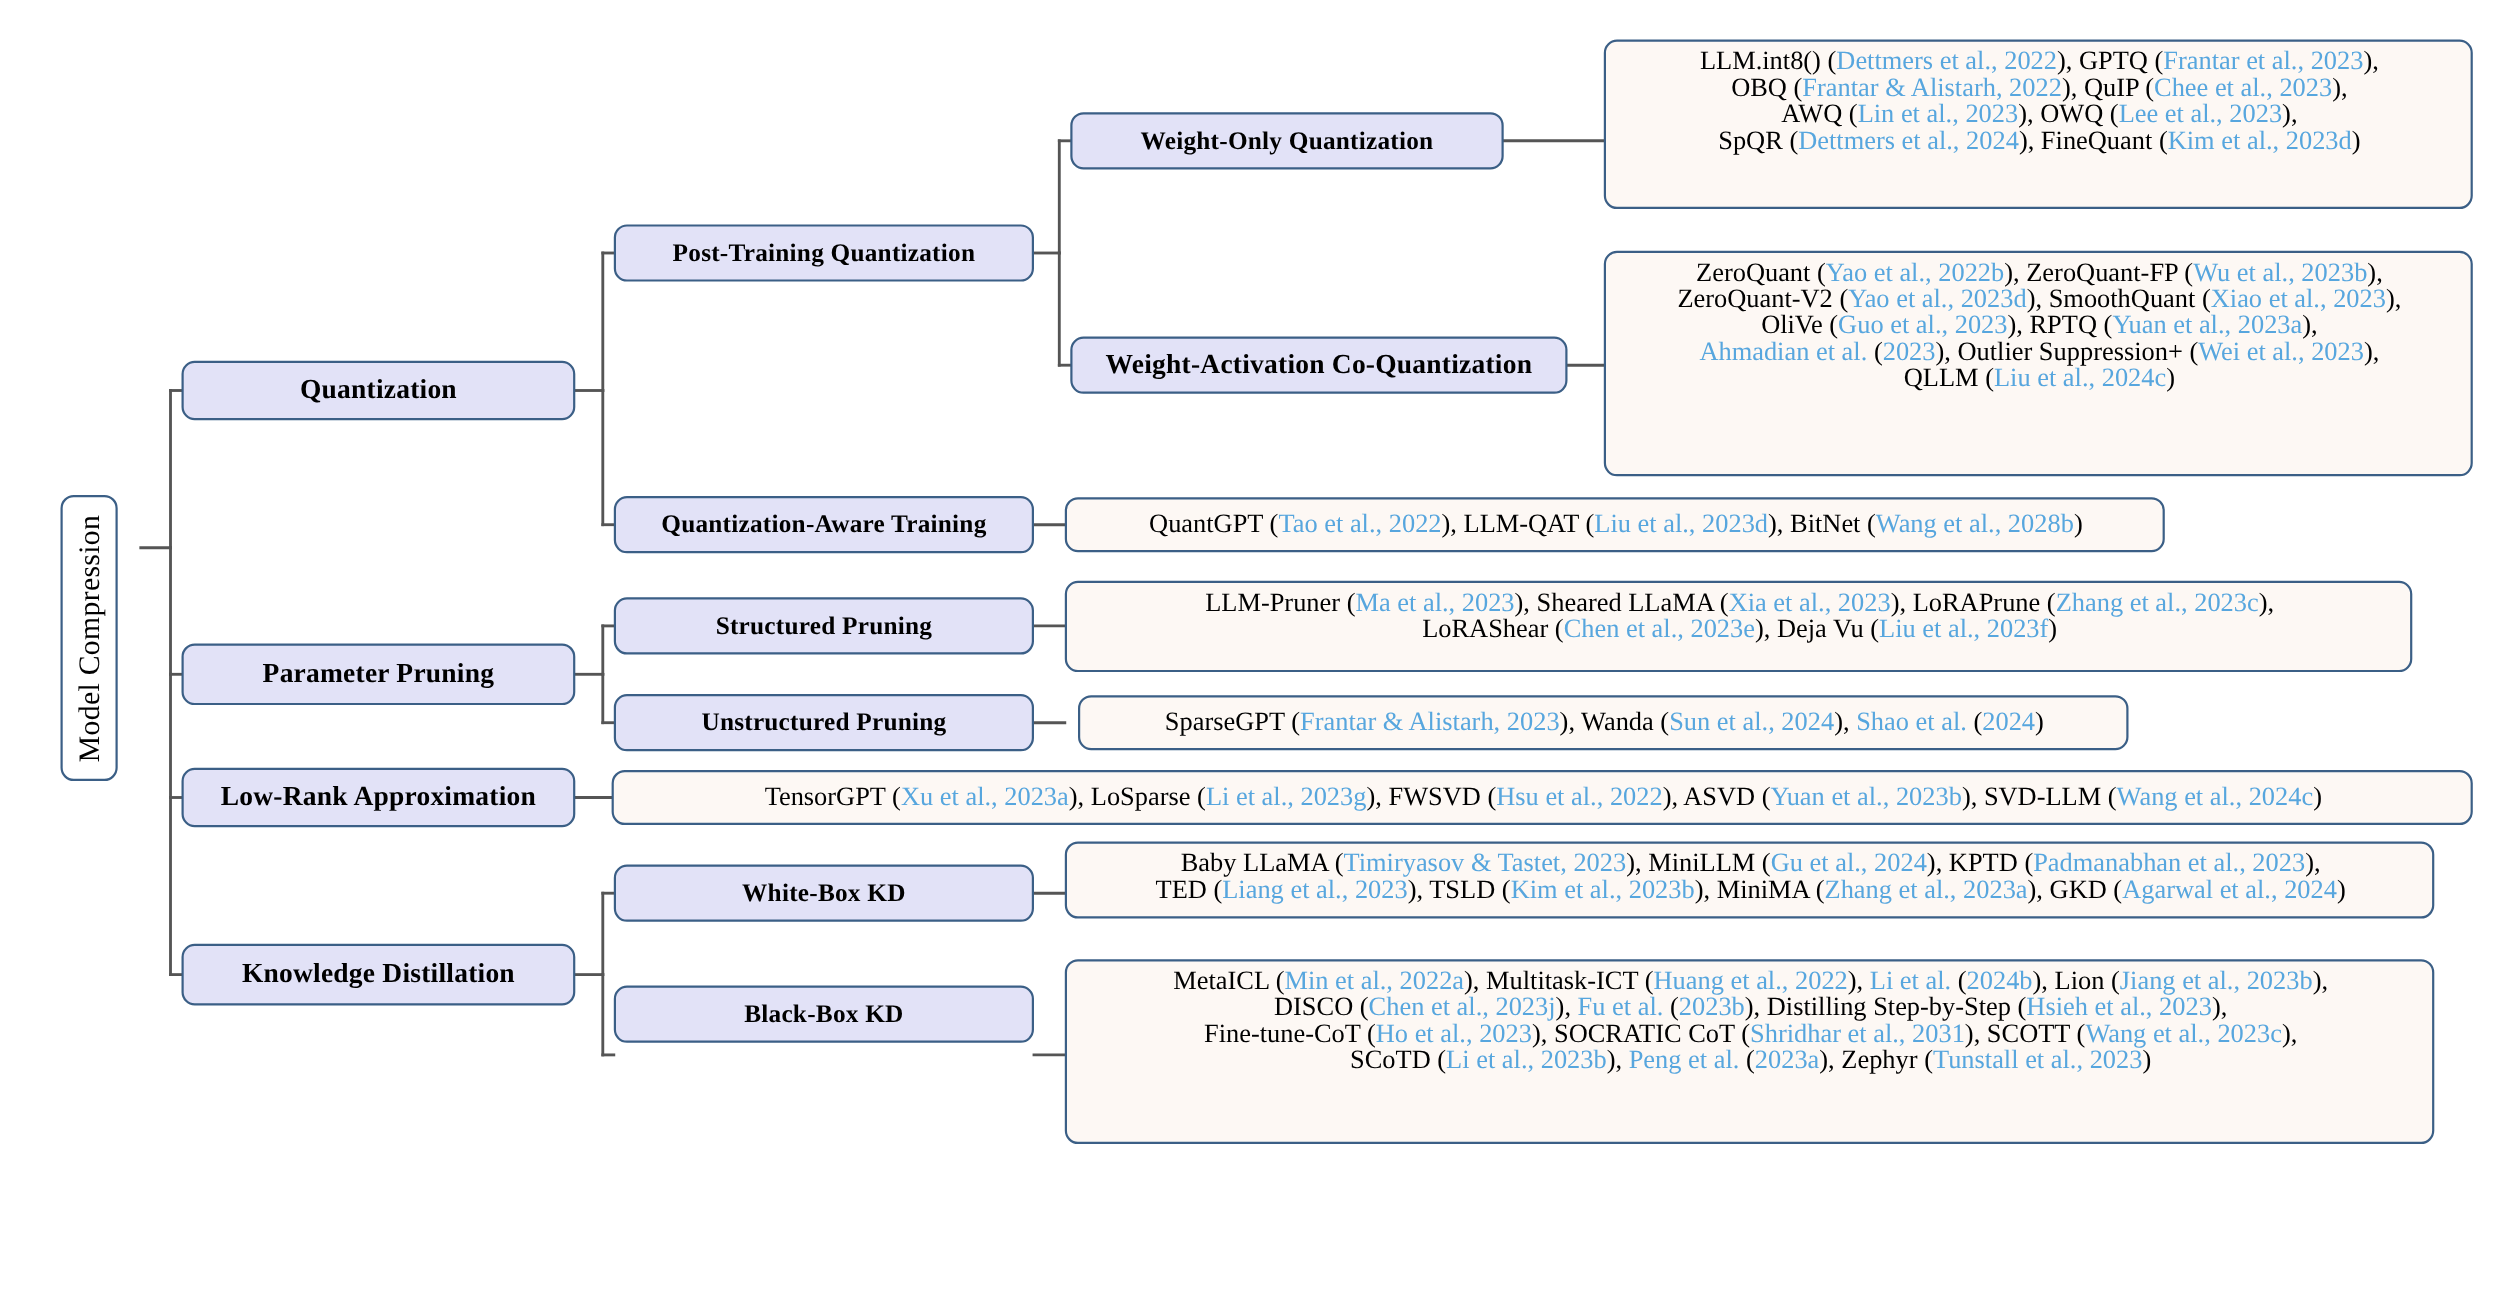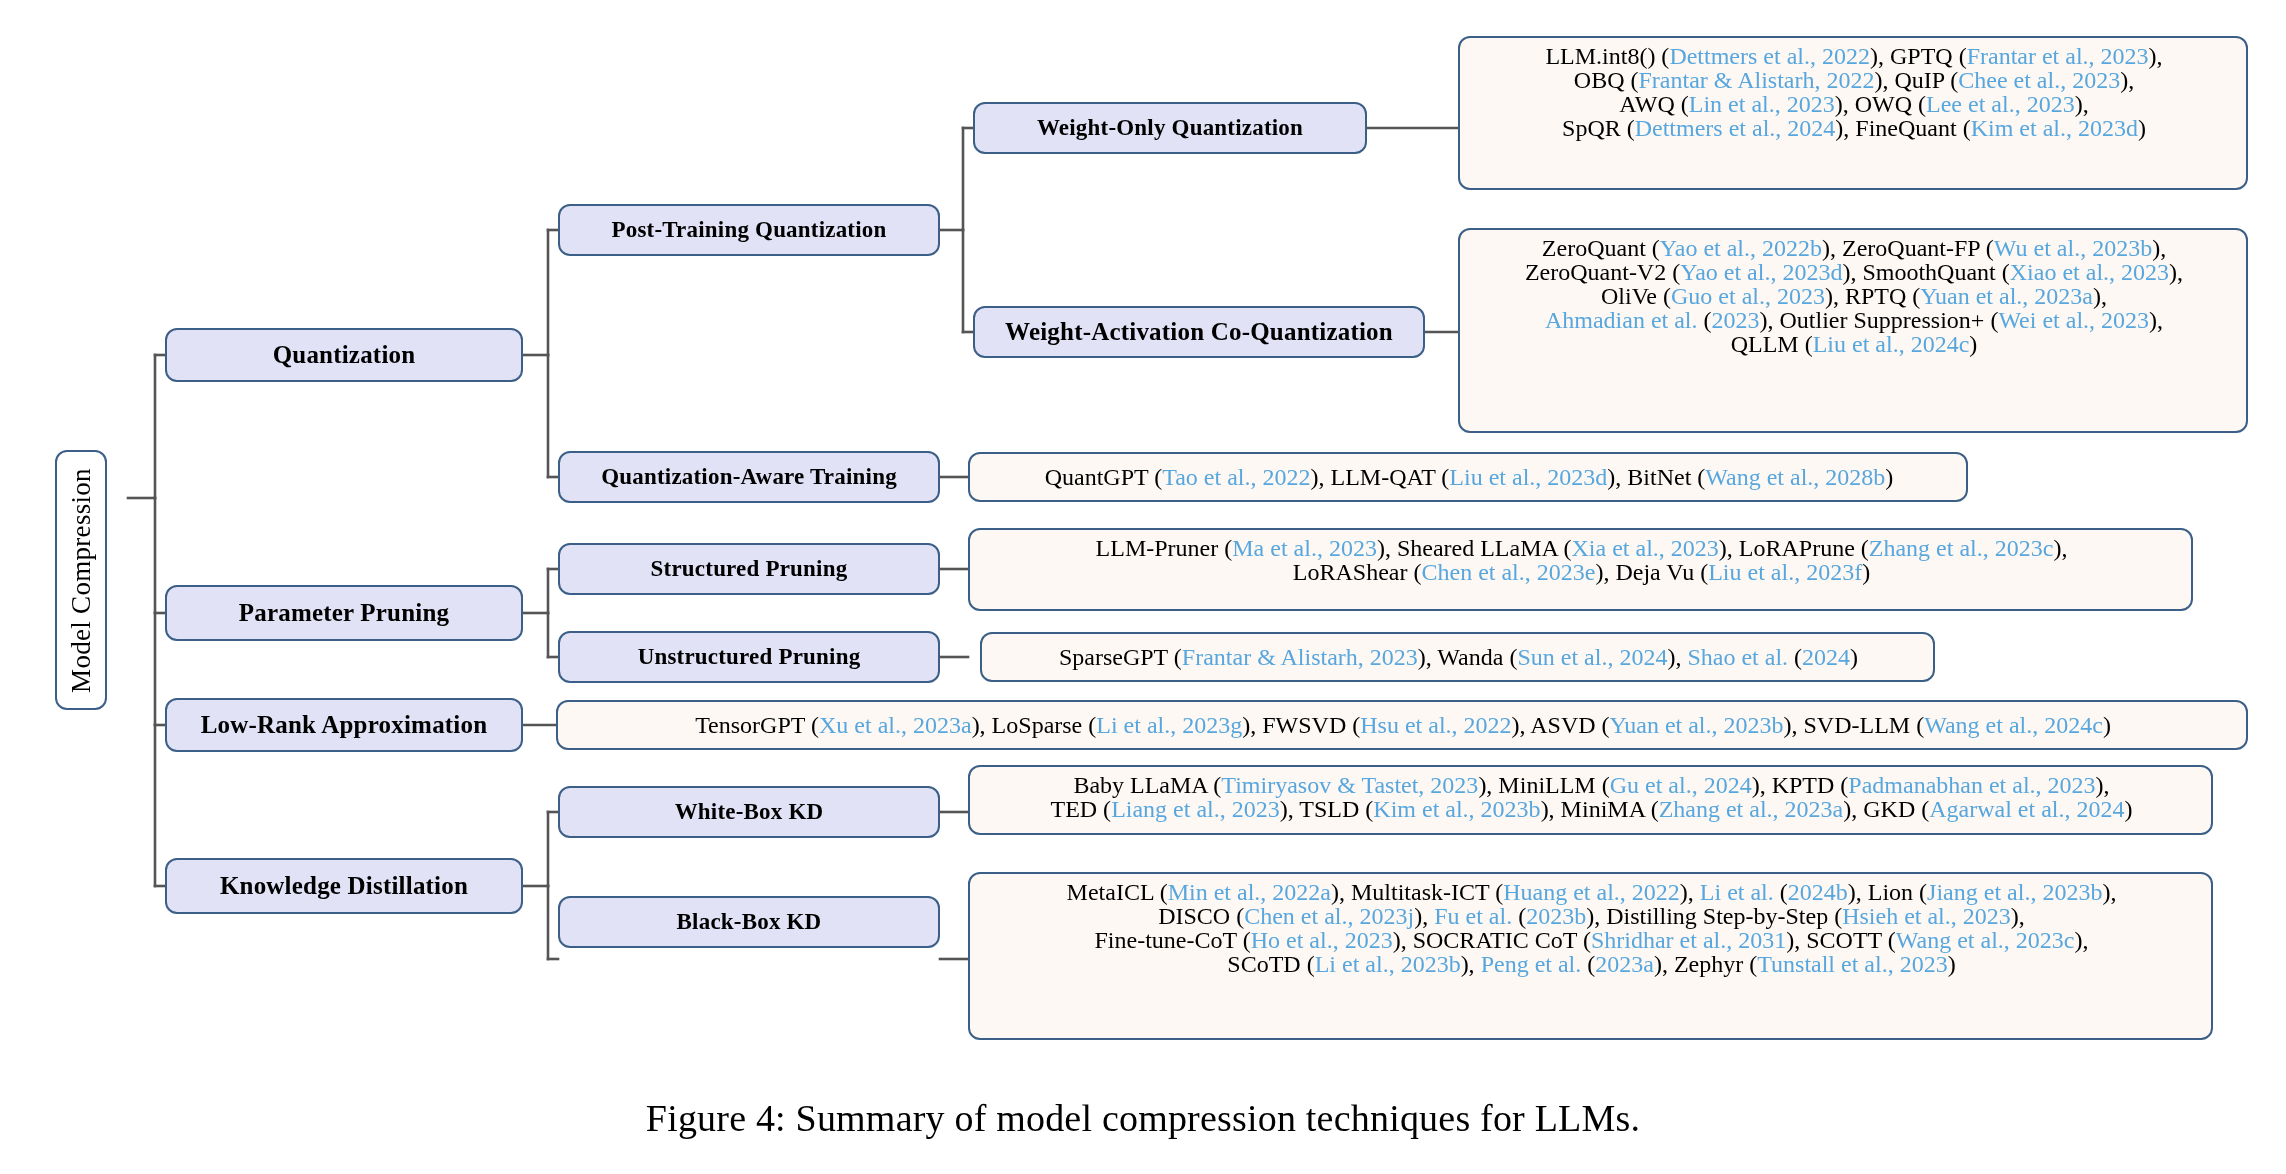--- a/index.html
+++ b/index.html
@@ -171,15 +171,14 @@
       <div class="line"><span>TED (</span><span class="cite">Liang et al., 2023</span><span>), TSLD (</span><span class="cite">Kim et al., 2023b</span><span>), MiniMA (</span><span class="cite">Zhang et al., 2023a</span><span>), GKD (</span><span class="cite">Agarwal et al., 2024</span><span>)</span></div>
     </div>
 
   <div class="node leaf" id="leaf-blackbox" style="left:968px;top:872px;width:1245px;height:168px;font-size:24px;line-height:36px;">
       <div class="line"><span>MetaICL (</span><span class="cite">Min et al., 2022a</span><span>), Multitask-ICT (</span><span class="cite">Huang et al., 2022</span><span>), </span><span class="cite">Li et al.</span><span> (</span><span class="cite">2024b</span><span>), Lion (</span><span class="cite">Jiang et al., 2023b</span><span>),</span></div>
       <div class="line"><span>DISCO (</span><span class="cite">Chen et al., 2023j</span><span>), </span><span class="cite">Fu et al.</span><span> (</span><span class="cite">2023b</span><span>), Distilling Step-by-Step (</span><span class="cite">Hsieh et al., 2023</span><span>),</span></div>
       <div class="line"><span>Fine-tune-CoT (</span><span class="cite">Ho et al., 2023</span><span>), SOCRATIC CoT (</span><span class="cite">Shridhar et al., 2031</span><span>), SCOTT (</span><span class="cite">Wang et al., 2023c</span><span>),</span></div>
       <div class="line"><span>SCoTD (</span><span class="cite">Li et al., 2023b</span><span>), </span><span class="cite">Peng et al.</span><span> (</span><span class="cite">2023a</span><span>), Zephyr (</span><span class="cite">Tunstall et al., 2023</span><span>)</span></div>
     </div>
 
-  <div id="caption">Figure 4: Summary of model compression techniques for LLMs.</div>
 
 </div>
 
 </body></html>

